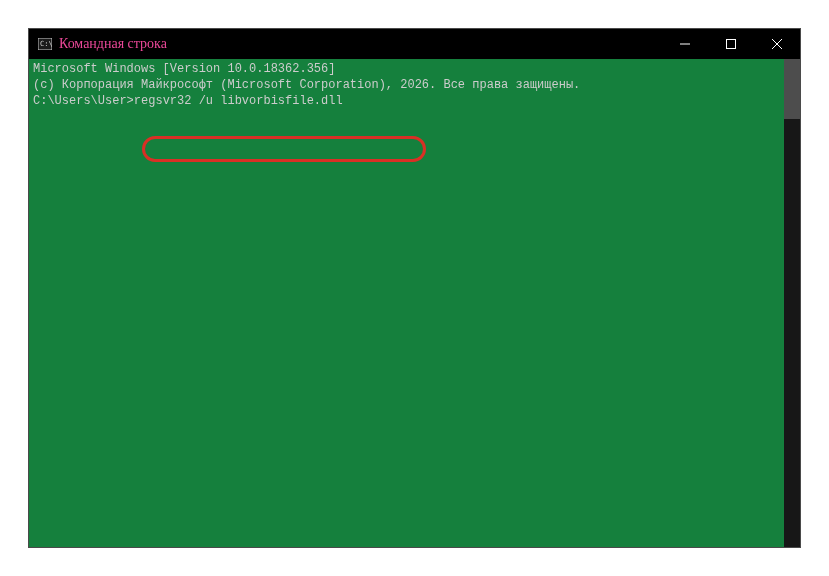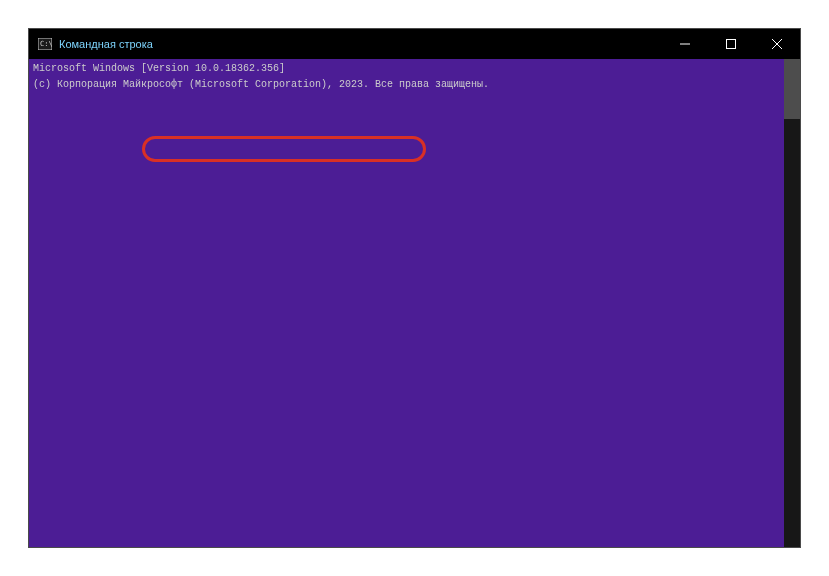--- a/index.html
+++ b/index.html
@@ -43,23 +43,23 @@
       height: 16px;
       display: flex;
       align-items: center;
       justify-content: center;
     }
     .app-icon svg {
       width: 14px;
       height: 12px;
     }
     .title-text {
-      color: #7dd3fc;
-      font-size: 11px;
-      font-family: Liberation Sans, sans-serif;
+      color: #ec4899;
+      font-size: 14px;
+      font-family: Liberation Serif, serif;
     }
     .titlebar-controls {
       display: flex;
       height: 100%;
     }
     .control-btn {
       width: 46px;
       height: 100%;
       display: flex;
       align-items: center;
@@ -67,23 +67,23 @@
       cursor: pointer;
       color: #ffffff;
     }
     .control-btn svg {
       width: 10px;
       height: 10px;
     }
     .terminal-content {
       flex: 1;
       padding: 2px 4px;
-      background: #4c1d95;
+      background: #15803d;
       color: #cccccc;
-      font-size: 10px;
+      font-size: 12px;
       line-height: 16px;
       position: relative;
       overflow: hidden;
     }
     .terminal-line {
       white-space: pre;
       font-family: Consolas, 'Courier New', monospace;
       letter-spacing: 0px;
     }
     .highlight-box {
@@ -147,22 +147,23 @@
         <svg viewBox="0 0 10 10">
           <line x1="0" y1="0" x2="10" y2="10" stroke="#ffffff" stroke-width="1"></line>
           <line x1="10" y1="0" x2="0" y2="10" stroke="#ffffff" stroke-width="1"></line>
         </svg>
       </div>
     </div>
   </div>
 
   <div class="terminal-content">
     <div class="terminal-line">Microsoft Windows [Version 10.0.18362.356]</div>
-    <div class="terminal-line">(c) Корпорация Майкрософт (Microsoft Corporation), 2023. Все права защищены.</div>
+    <div class="terminal-line">(c) Корпорация Майкрософт (Microsoft Corporation), 2026. Все права защищены.</div>
     <div class="terminal-line"></div>
+    <div class="terminal-line"><span>C:\Users\User&gt;</span><span>regsvr32 /u libvorbisfile.dll</span></div>
     <div class="terminal-line"> </div>
 
     <div class="highlight-box"></div>
   </div>
 
   <div class="scrollbar">
     <div class="scrollbar-thumb"></div>
   </div>
 </div>
 

